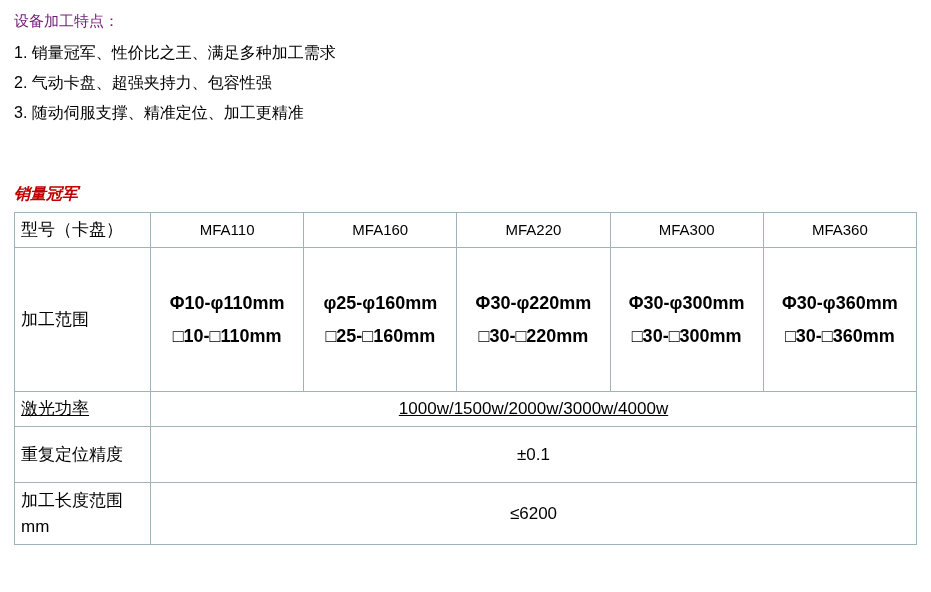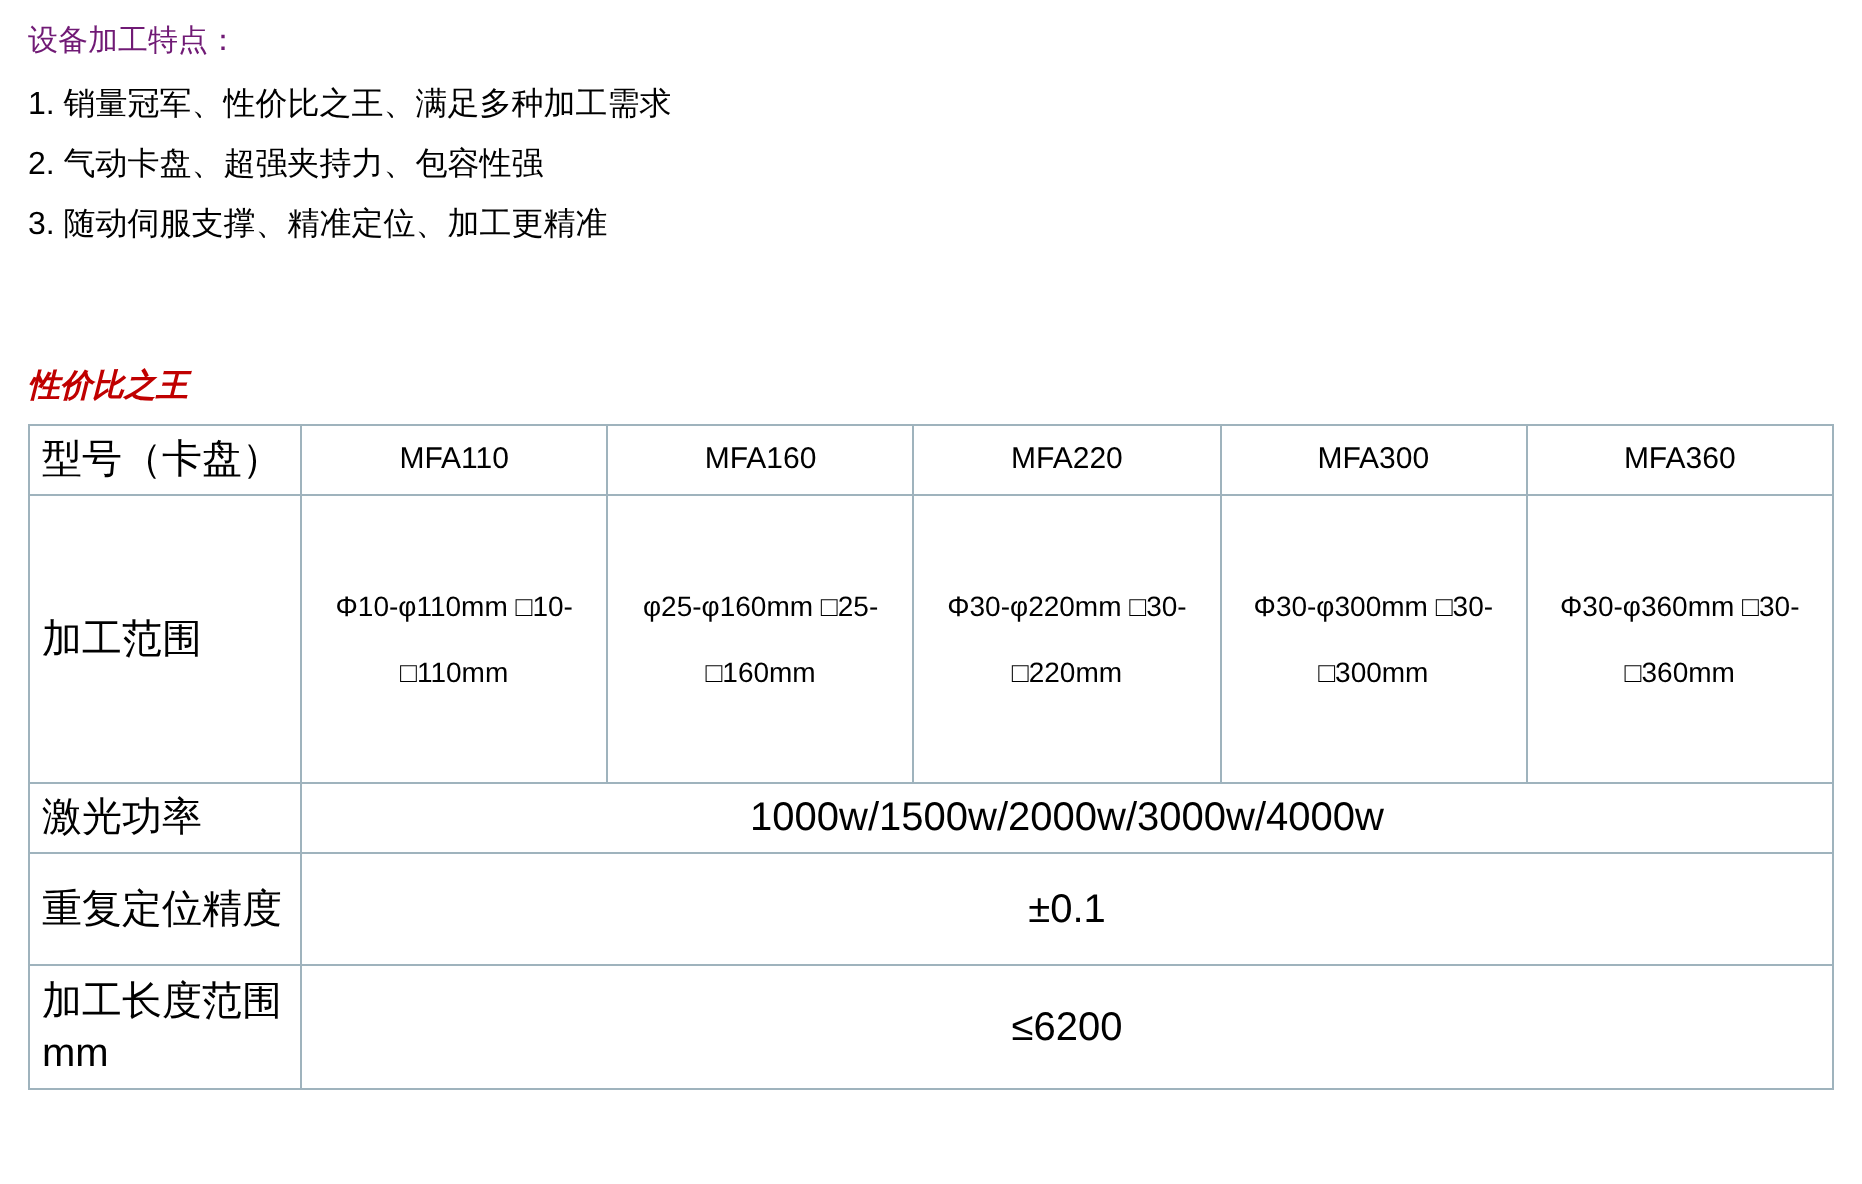--- a/index.html
+++ b/index.html
@@ -51,21 +51,21 @@
     margin: 0 0 8px 0;
     font-family: "Liberation Serif", serif;
   }
   table.params {
     border-collapse: collapse;
     width: 903px;
     table-layout: fixed;
   }
   table.params td {
     border: 1px solid #9fb3bd;
-    font-size: 20px;
+    font-size: 17px;
     color: #000000;
     vertical-align: middle;
     padding: 4px 6px;
     box-sizing: border-box;
     font-family: "Liberation Sans", sans-serif;
   }
   td.label {
     width: 136px;
     text-align: left;
     font-size: 14px;
@@ -79,24 +79,26 @@
   tr.model td.val {
     height: 30px;
     font-size: 15px;
   }
   tr.range td {
     height: 144px;
     vertical-align: middle;
   }
   tr.range td.val {
     line-height: 33px;
-    font-size: 14px;
+    font-size: 18px;
+    font-weight: bold;
   }
   tr.power td {
     height: 32px;
+    text-decoration: underline;
   }
   tr.accuracy td {
     height: 56px;
   }
   tr.length td {
     height: 62px;
   }
   td.label-wrap {
     line-height: 26px;
   }
@@ -111,21 +113,21 @@
     <ul class="features-list">
       <li>1. 销量冠军、性价比之王、满足多种加工需求</li>
       <li>2. 气动卡盘、超强夹持力、包容性强</li>
       <li>3. 随动伺服支撑、精准定位、加工更精准</li>
     </ul>
   </div>
 
   <div class="spacer"></div>
 
   <div class="params-block">
-    <p class="params-title">性价比之王</p>
+    <p class="params-title">销量冠军</p>
 
     <table class="params">
       <tbody>
         <tr class="model">
           <td class="label">型号（卡盘）</td>
           <td class="val">MFA110</td>
           <td class="val">MFA160</td>
           <td class="val">MFA220</td>
           <td class="val">MFA300</td>
           <td class="val">MFA360</td>

